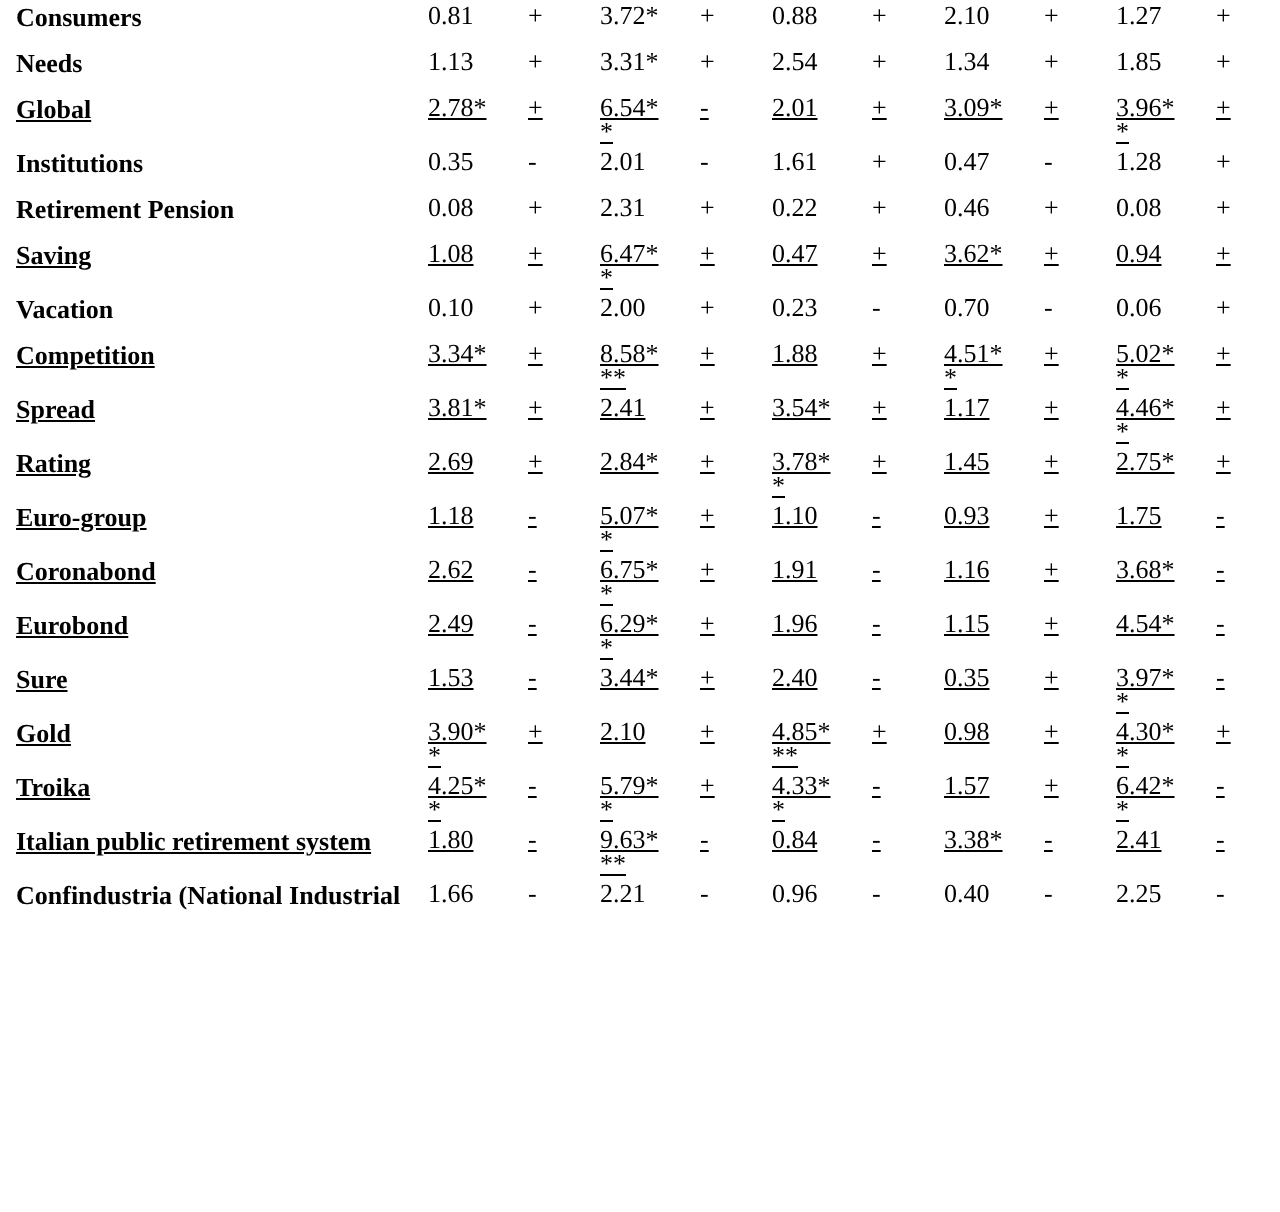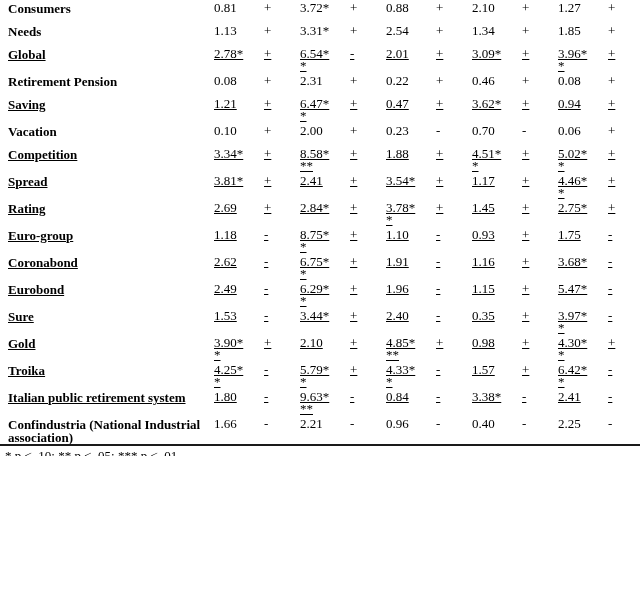--- a/index.html
+++ b/index.html
@@ -105,35 +105,48 @@
           <td class="sign">-</td>
           <td class="val">2.01</td>
           <td class="sign">+</td>
           <td class="val">3.09*</td>
           <td class="sign">+</td>
           <td class="val">3.96*
 *</td>
           <td class="sign">+</td>
         </tr>
         <tr class="single">
+          <td class="label">Institutions</td>
+          <td class="val">0.35</td>
+          <td class="sign">-</td>
+          <td class="val">2.01</td>
+          <td class="sign">-</td>
+          <td class="val">1.61</td>
+          <td class="sign">+</td>
+          <td class="val">0.47</td>
+          <td class="sign">-</td>
+          <td class="val">1.28</td>
+          <td class="sign">+</td>
+        </tr>
+        <tr class="single">
           <td class="label">Retirement Pension</td>
           <td class="val">0.08</td>
           <td class="sign">+</td>
           <td class="val">2.31</td>
           <td class="sign">+</td>
           <td class="val">0.22</td>
           <td class="sign">+</td>
           <td class="val">0.46</td>
           <td class="sign">+</td>
           <td class="val">0.08</td>
           <td class="sign">+</td>
         </tr>
         <tr class="tall">
           <td class="label">Saving</td>
-          <td class="val">1.21</td>
+          <td class="val">1.08</td>
           <td class="sign">+</td>
           <td class="val">6.47*
 *</td>
           <td class="sign">+</td>
           <td class="val">0.47</td>
           <td class="sign">+</td>
           <td class="val">3.62*</td>
           <td class="sign">+</td>
           <td class="val">0.94</td>
           <td class="sign">+</td>
@@ -192,21 +205,21 @@
           <td class="sign">+</td>
           <td class="val">1.45</td>
           <td class="sign">+</td>
           <td class="val">2.75*</td>
           <td class="sign">+</td>
         </tr>
         <tr class="tall">
           <td class="label">Euro-group</td>
           <td class="val">1.18</td>
           <td class="sign">-</td>
-          <td class="val">8.75*
+          <td class="val">5.07*
 *</td>
           <td class="sign">+</td>
           <td class="val">1.10</td>
           <td class="sign">-</td>
           <td class="val">0.93</td>
           <td class="sign">+</td>
           <td class="val">1.75</td>
           <td class="sign">-</td>
         </tr>
         <tr class="tall">
@@ -227,21 +240,21 @@
           <td class="label">Eurobond</td>
           <td class="val">2.49</td>
           <td class="sign">-</td>
           <td class="val">6.29*
 *</td>
           <td class="sign">+</td>
           <td class="val">1.96</td>
           <td class="sign">-</td>
           <td class="val">1.15</td>
           <td class="sign">+</td>
-          <td class="val">5.47*</td>
+          <td class="val">4.54*</td>
           <td class="sign">-</td>
         </tr>
         <tr class="tall">
           <td class="label">Sure</td>
           <td class="val">1.53</td>
           <td class="sign">-</td>
           <td class="val">3.44*</td>
           <td class="sign">+</td>
           <td class="val">2.40</td>
           <td class="sign">-</td>

